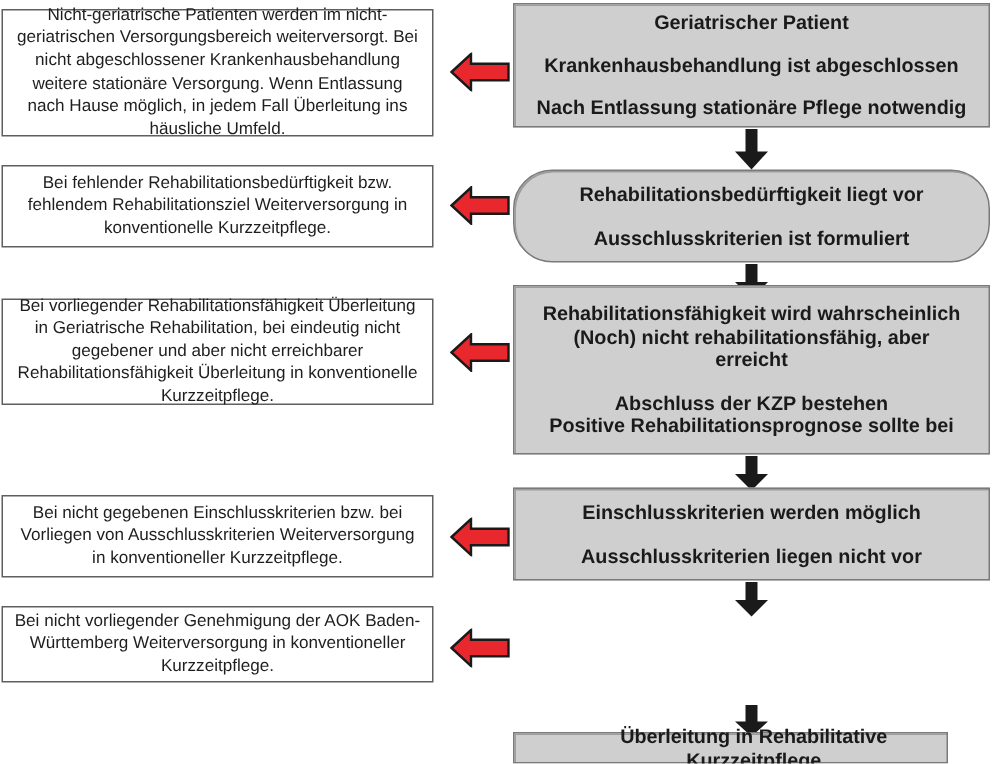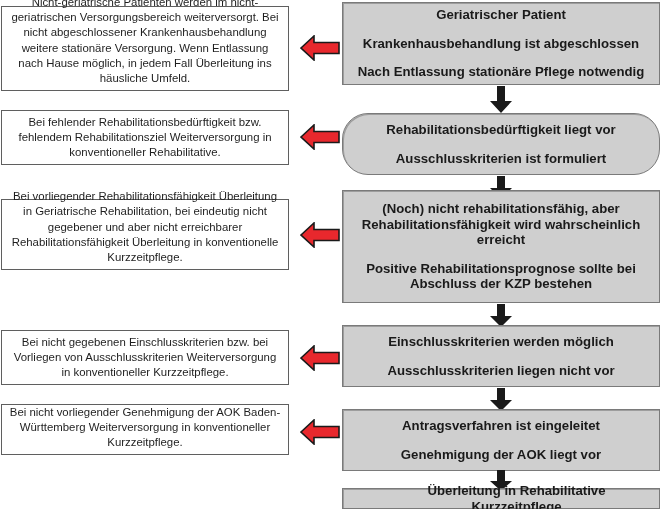--- a/index.html
+++ b/index.html
@@ -54,21 +54,20 @@
   }
 
   .white-node {
     background: #ffffff;
     border: 1px solid #5f5f5f;
     color: #1e1e1e;
     font-weight: normal;
     font-size: 11.4px;
     line-height: 1.33;
     padding: 4px 7px;
-    justify-content: flex-end;
   }
   .white-node p {
     margin: 0;
     width: 100%;
   }
 
   
   .arrow-down {
     position: absolute;
     width: 26px;
@@ -115,27 +114,27 @@
   </div>
 
   <div class="arrow-down" style="left:488px; top:176px; width:26px; height:24px;">
     <svg viewBox="0 0 26 24" preserveAspectRatio="none" aria-hidden="true">
       <polygon points="9,0 17,0 17,12 24,12 13,23 2,12 9,12" fill="#1a1a1a"></polygon>
     </svg>
   </div>
 
   <div class="node gray-node" style="left:342px; top:190px; width:318px; height:113px;">
     <span class="grp">
+      <span class="ln">Rehabilitationsfähigkeit wird wahrscheinlich</span>
       <span class="ln">(Noch) nicht rehabilitationsfähig, aber</span>
-      <span class="ln">Rehabilitationsfähigkeit wird wahrscheinlich</span>
       <span class="ln">erreicht</span>
     </span>
     <span class="grp">
+      <span class="ln">Abschluss der KZP bestehen</span>
       <span class="ln">Positive Rehabilitationsprognose sollte bei</span>
-      <span class="ln">Abschluss der KZP bestehen</span>
     </span>
   </div>
 
   <div class="arrow-down" style="left:488px; top:304px; width:26px; height:24px;">
     <svg viewBox="0 0 26 24" preserveAspectRatio="none" aria-hidden="true">
       <polygon points="9,0 17,0 17,12 24,12 13,23 2,12 9,12" fill="#1a1a1a"></polygon>
     </svg>
   </div>
 
   <div class="node gray-node" style="left:342px; top:325px; width:318px; height:62px;">
@@ -146,53 +145,45 @@
       <span class="ln">Ausschlusskriterien liegen nicht vor</span>
     </span>
   </div>
 
   <div class="arrow-down" style="left:488px; top:388px; width:26px; height:24px;">
     <svg viewBox="0 0 26 24" preserveAspectRatio="none" aria-hidden="true">
       <polygon points="9,0 17,0 17,12 24,12 13,23 2,12 9,12" fill="#1a1a1a"></polygon>
     </svg>
   </div>
 
-  <div class="node gray-node" style="left:342px; top:409px; width:318px; height:62px;">
-    <span class="grp">
-      <span class="ln">Antragsverfahren ist eingeleitet</span>
-    </span>
-    <span class="grp">
-      <span class="ln">Genehmigung der AOK liegt vor</span>
-    </span>
-  </div>
 
   <div class="arrow-down" style="left:488px; top:470px; width:26px; height:22px;">
     <svg viewBox="0 0 26 22" preserveAspectRatio="none" aria-hidden="true">
       <polygon points="9,0 17,0 17,11 24,11 13,21 2,11 9,11" fill="#1a1a1a"></polygon>
     </svg>
   </div>
 
-  <div class="node gray-node" style="left:342px; top:488px; width:318px; height:21px;padding-left:39px;">
+  <div class="node gray-node" style="left:342px; top:488px; width:290px; height:21px;padding-left:39px;">
     <span class="grp">
       <span class="ln">Überleitung in Rehabilitative Kurzzeitpflege</span>
     </span>
   </div>
 
   <div class="node white-node" style="left:1px; top:6px; width:288px; height:85px;">
     <p>Nicht-geriatrische Patienten werden im nicht-geriatrischen Versorgungsbereich weiterversorgt. Bei nicht abgeschlossener Krankenhausbehandlung weitere stationäre Versorgung. Wenn Entlassung nach Hause möglich, in jedem Fall Überleitung ins häusliche Umfeld.</p>
   </div>
 
   <div class="arrow-left" style="left:300px; top:35px; width:40px; height:26px;">
     <svg viewBox="0 0 40 26" preserveAspectRatio="none" aria-hidden="true">
       <polygon points="1,13 14,1 14,7.5 39,7.5 39,18.5 14,18.5 14,25" fill="#e8282d" stroke="#1a1a1a" stroke-width="1.6" stroke-linejoin="miter"></polygon>
     </svg>
   </div>
 
   <div class="node white-node" style="left:1px; top:110px; width:288px; height:55px;">
-    <p>Bei fehlender Rehabilitationsbedürftigkeit bzw. fehlendem Rehabilitationsziel Weiterversorgung in konventioneller Rehabilitative.</p>
+    <p>Bei fehlender Rehabilitationsbedürftigkeit bzw. fehlendem Rehabilitationsziel Weiterversorgung in konventionelle Kurzzeitpflege.</p>
   </div>
 
   <div class="arrow-left" style="left:300px; top:124px; width:40px; height:26px;">
     <svg viewBox="0 0 40 26" preserveAspectRatio="none" aria-hidden="true">
       <polygon points="1,13 14,1 14,7.5 39,7.5 39,18.5 14,18.5 14,25" fill="#e8282d" stroke="#1a1a1a" stroke-width="1.6" stroke-linejoin="miter"></polygon>
     </svg>
   </div>
 
   <div class="node white-node" style="left:1px; top:199px; width:288px; height:71px;">
     <p>Bei vorliegender Rehabilitationsfähigkeit Überleitung in Geriatrische Rehabilitation, bei eindeutig nicht gegebener und aber nicht erreichbarer Rehabilitationsfähigkeit Überleitung in konventionelle Kurzzeitpflege.</p>

